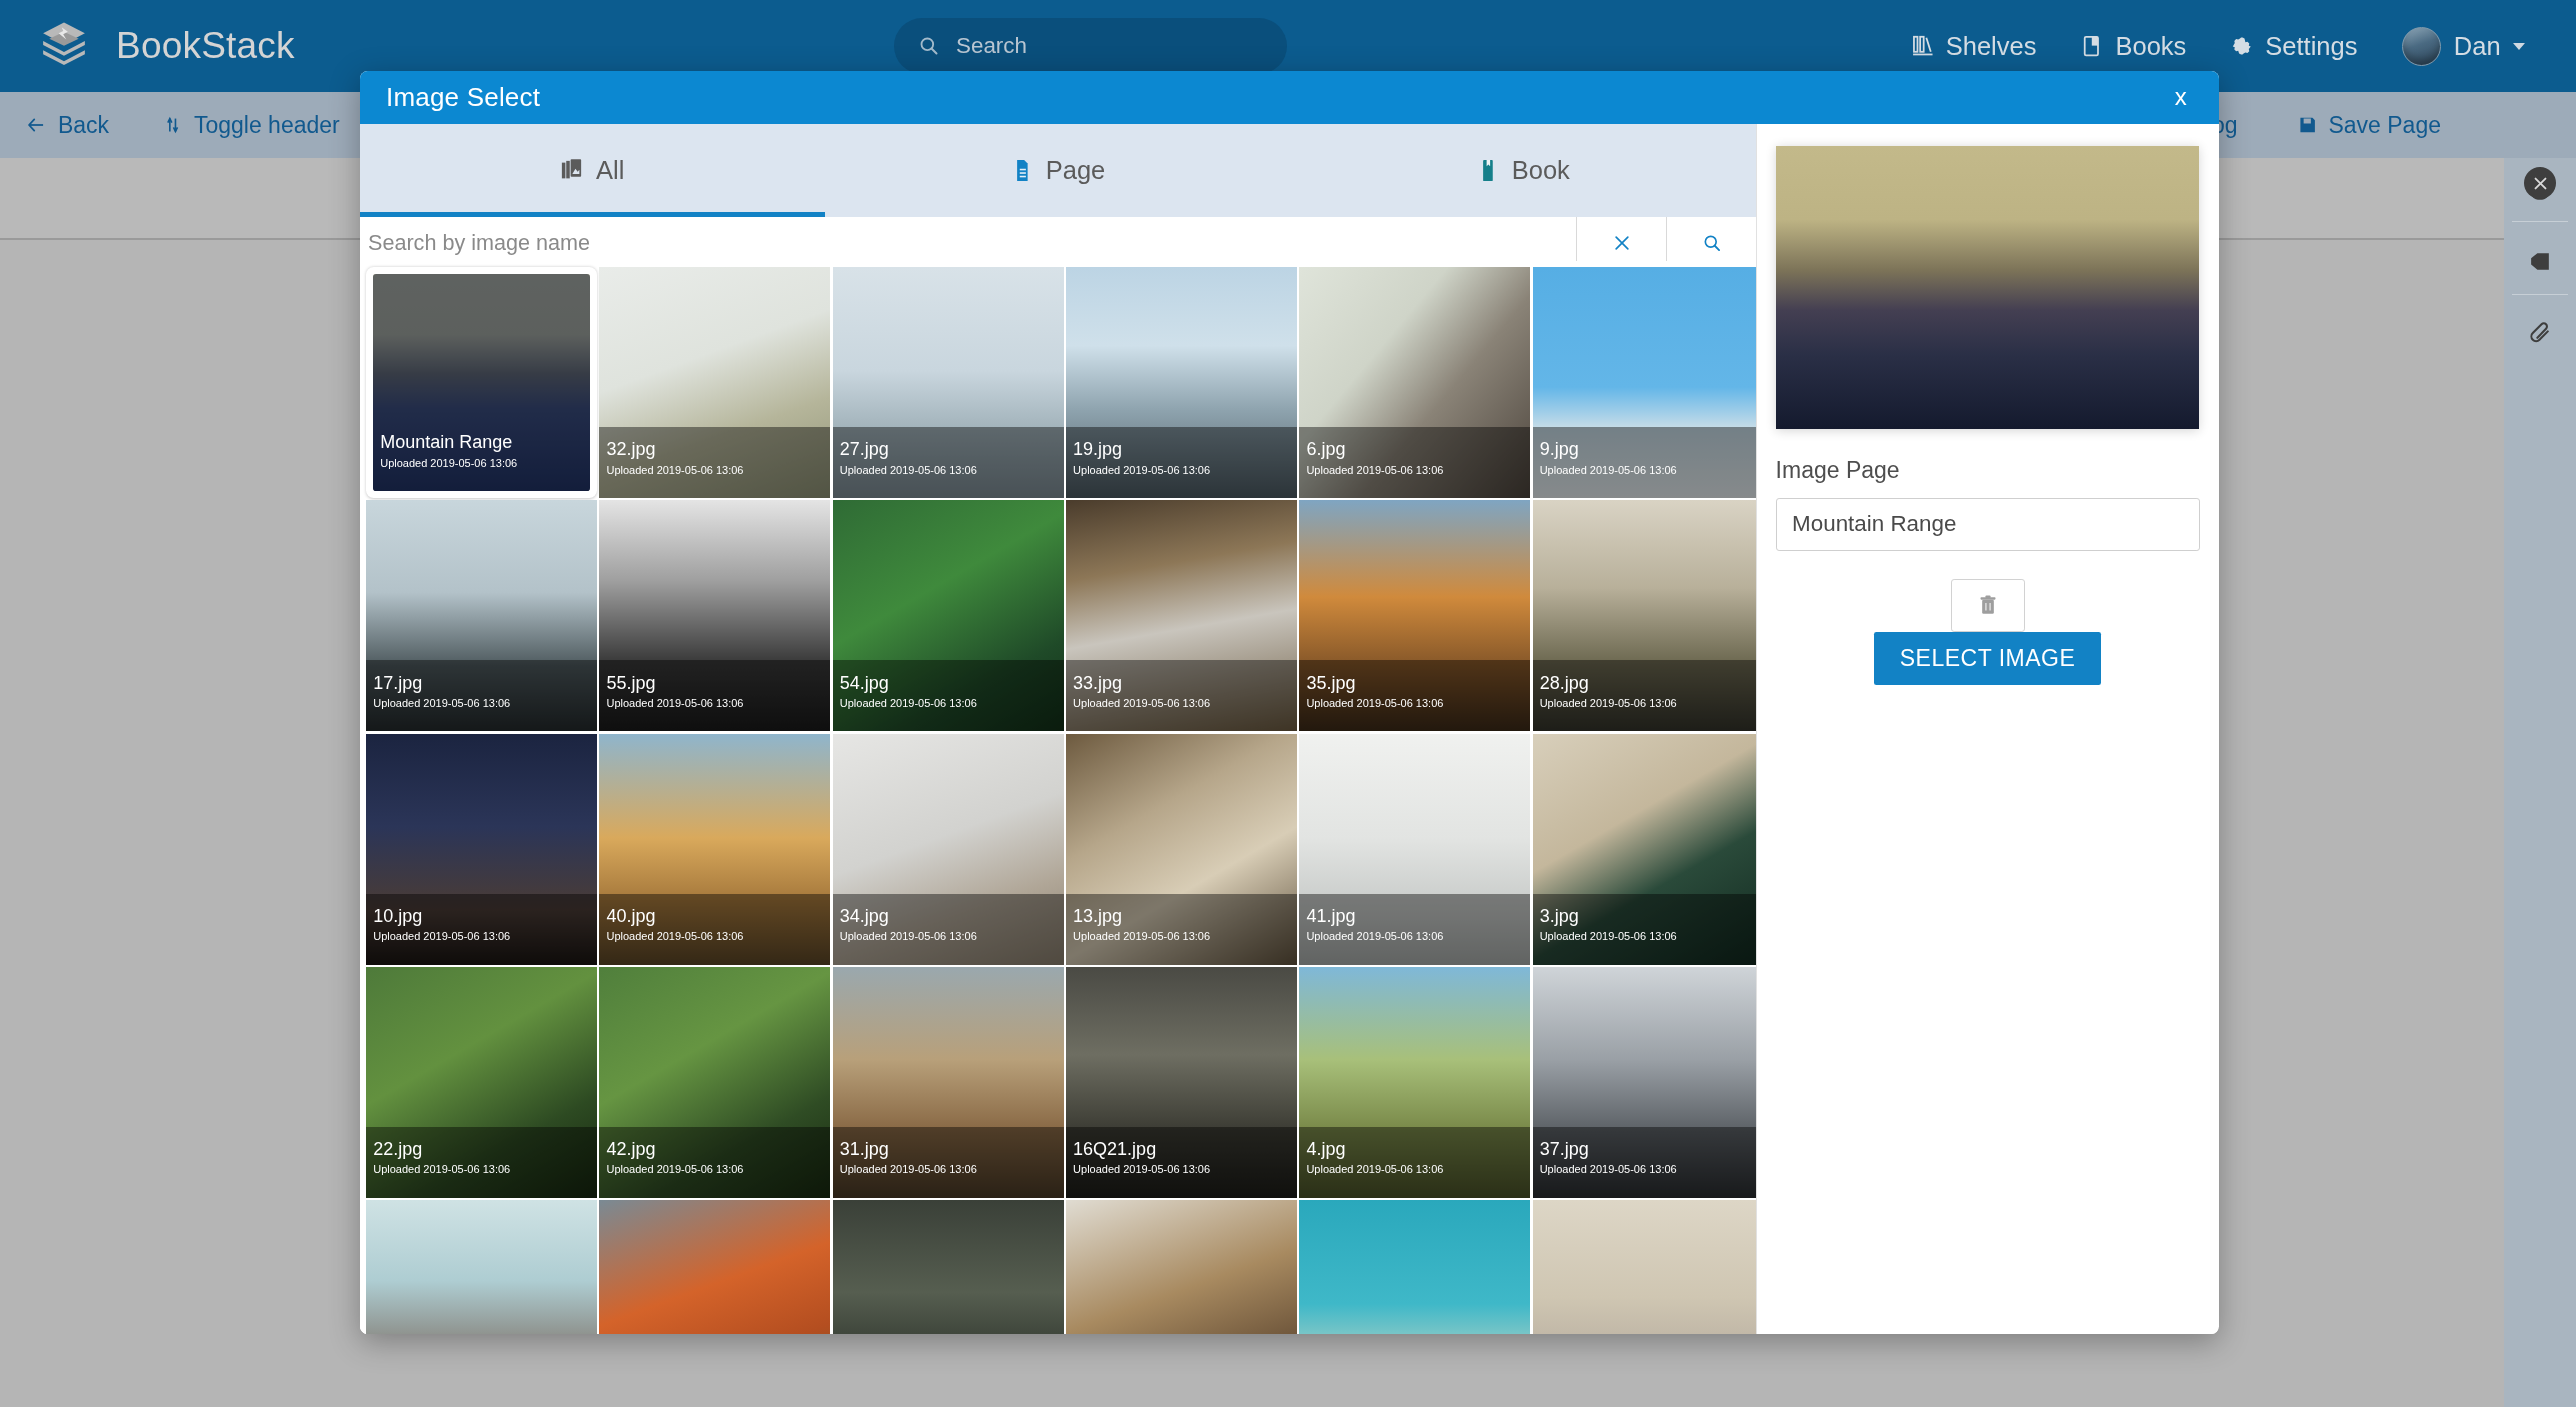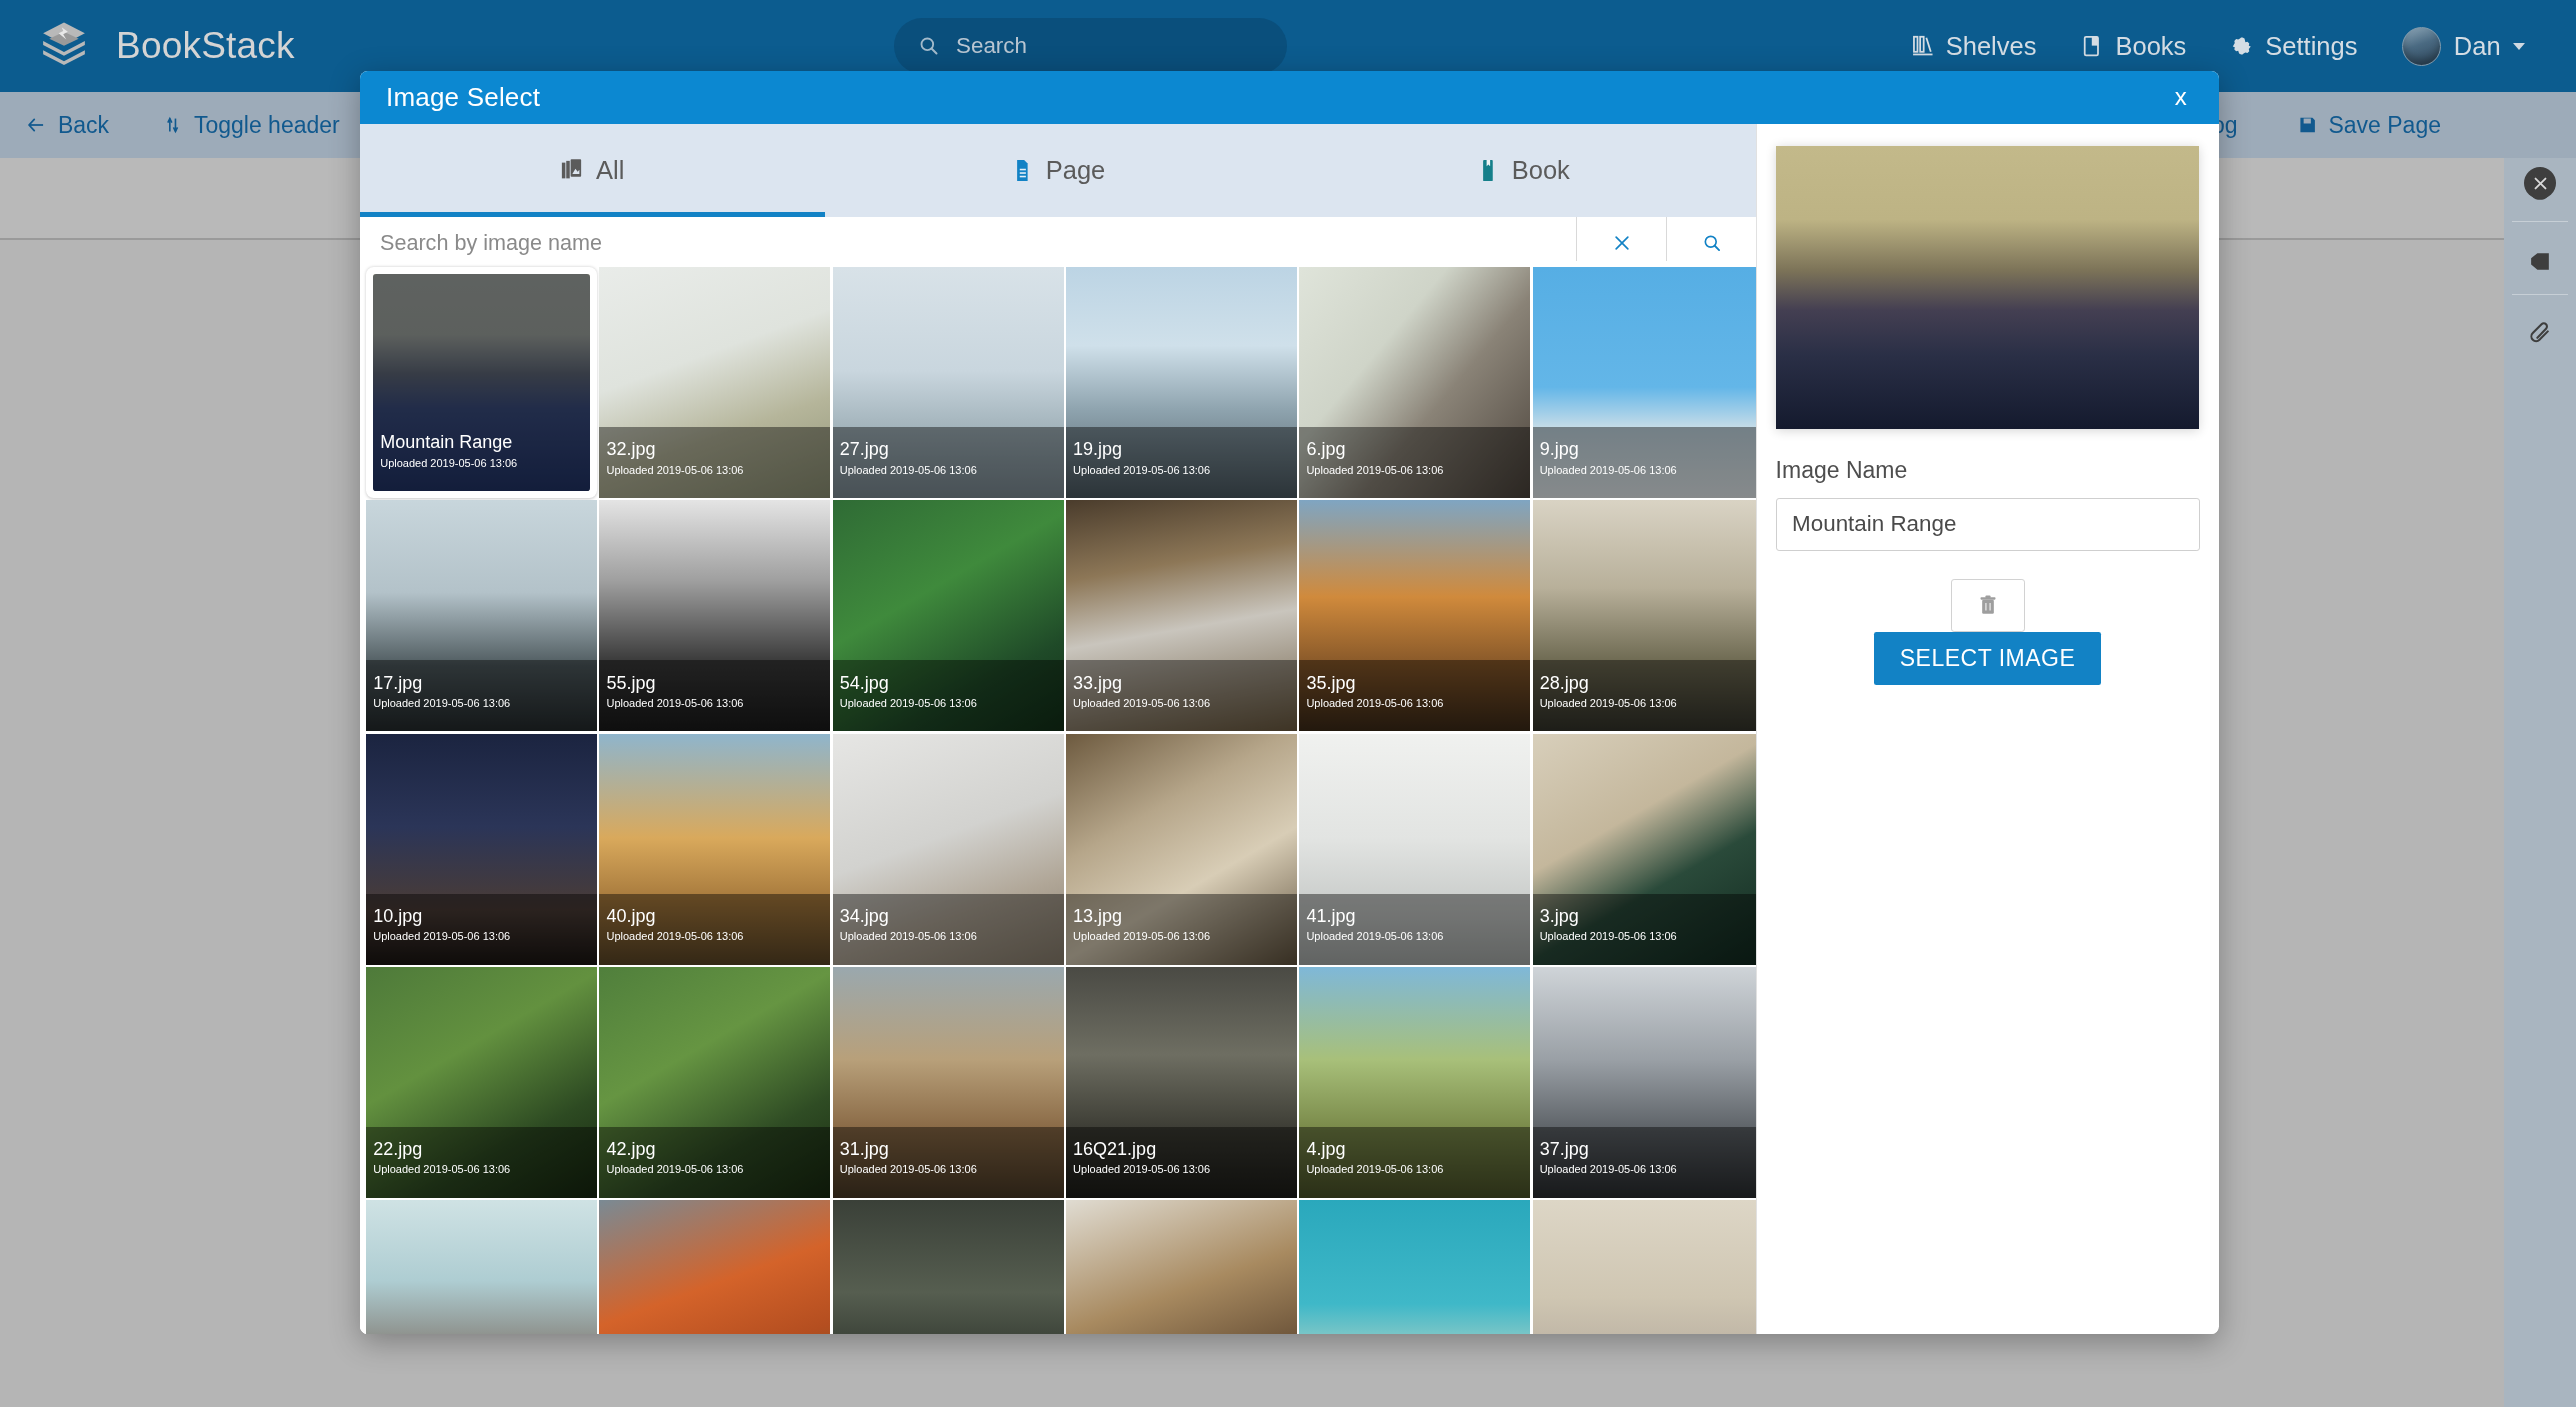--- a/index.html
+++ b/index.html
@@ -137,21 +137,21 @@
     content: ""; position: absolute; left: 0; right: 0; bottom: 0;
     height: 5.4px; background: #1282c5;
   }
 
   .searchrow {
     height: 53px; display: flex; align-items: stretch;
     border-bottom: 0.8px solid #d9d9d9; background: #fff;
   }
   .img-search {
     flex: 1; border: 0; outline: 0; font-size: 21.6px; font-family: inherit;
-    padding-left: 20px; color: #444;
+    padding-left: 8px; color: #444;
   }
   .img-search::placeholder { color: #8a8a8a; opacity: 1; }
   .srch-btn {
     width: 90px; display: flex; align-items: center; justify-content: center;
     border-left: 0.8px solid #d9d9d9; color: #1282c5; font-size: 23px; cursor: pointer;
   }
   .srch-btn svg { width: 20px; height: 20px; }
 
   .grid-scroll {
     position: absolute; top: 137px; left: 0; right: 0; bottom: 0; overflow: hidden;
@@ -601,21 +601,21 @@
           </div>
       </div>
     </div>
 
     <div class="right-pane">
 
       <div class="preview-wrap">
         <div class="preview-img" style="background:linear-gradient(180deg,#c3b98a 0%,#bdb384 26%,#7c7358 44%,#443f52 58%,#2a2f46 74%,#141a2e 100%);"></div>
       </div>
 
-      <div class="field-label">Image Name</div>
+      <div class="field-label">Image Page</div>
       <input class="name-input" value="Mountain Range" style="">
 
       <div class="actions">
         <div class="del-btn">
           <svg viewBox="0 0 24 26">
             <rect x="5" y="6" width="14" height="17" rx="1.5" fill="#9e9e9e"></rect>
             <rect x="3" y="3" width="18" height="3" rx="1" fill="#9e9e9e"></rect>
             <rect x="9" y="1" width="6" height="3" rx="1" fill="#9e9e9e"></rect>
             <line x1="9.5" y1="10" x2="9.5" y2="19" stroke="#efefef" stroke-width="1.4"></line>
             <line x1="14.5" y1="10" x2="14.5" y2="19" stroke="#efefef" stroke-width="1.4"></line>

